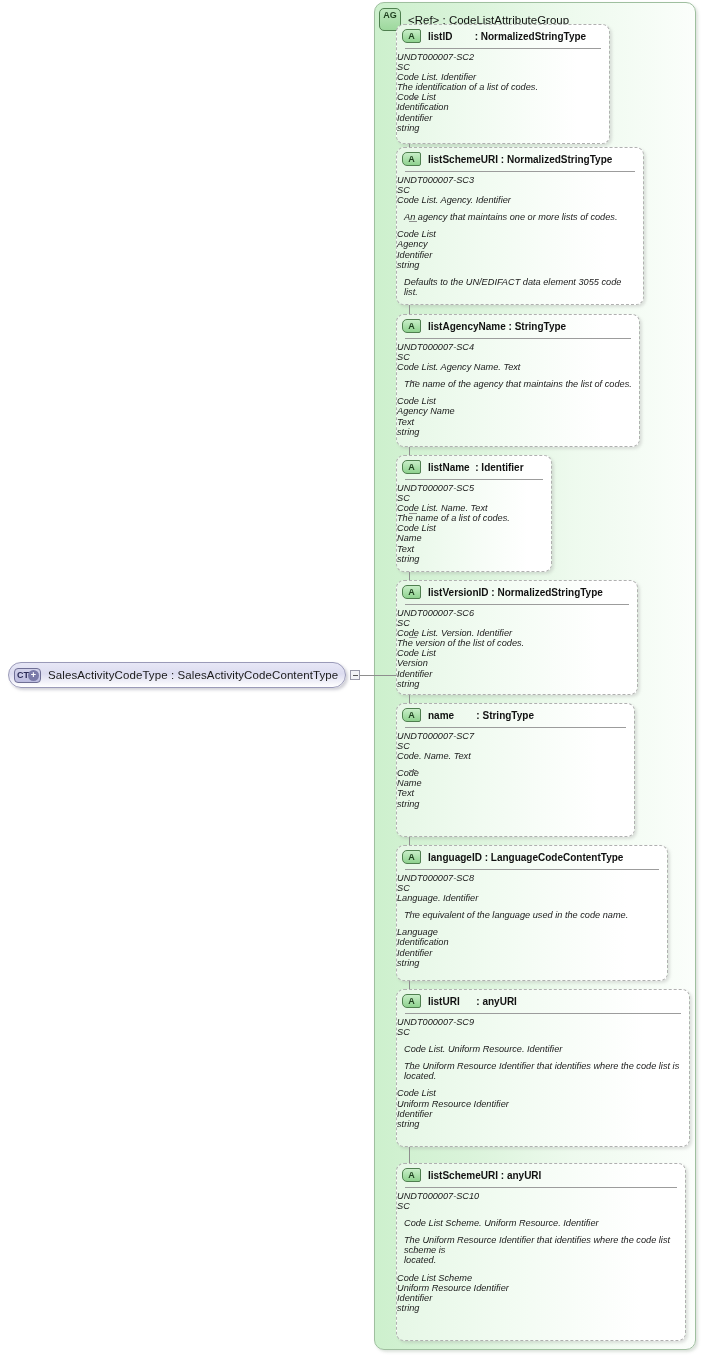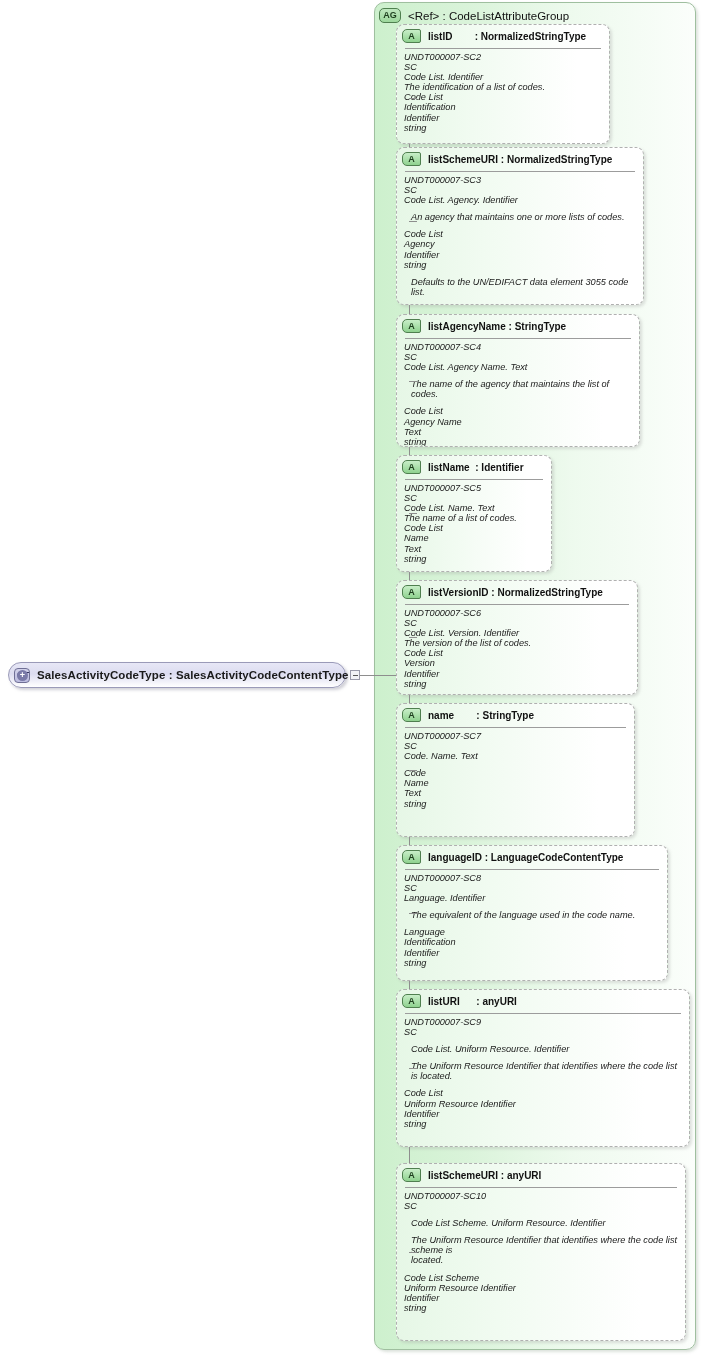--- a/index.html
+++ b/index.html
@@ -64,21 +64,21 @@
     background: #7a7aa8;
     color: #fff;
     font-size: 9px;
     line-height: 11px;
     text-align: center;
     font-weight: bold;
   }
   #root-label {
     margin-left: 7px;
     font-size: 11.5px;
-    font-weight: bold;
+    font-weight: normal;
     color: #1a1a1a;
     letter-spacing: 0.1px;
     white-space: nowrap;
   }
 
   
   #root-collapse {
     position: absolute;
     left: 350px;
     top: 670px;
@@ -124,21 +124,21 @@
 
   #ag-header {
     position: absolute;
     left: 4px;
     top: 5px;
     display: flex;
     align-items: center;
   }
   .ag-badge {
     width: 22px;
-    height: 15px;
+    height: 23px;
     border: 1px solid #4f7f4f;
     border-radius: 5px;
     background: linear-gradient(to bottom,#bfe8bf,#9dd89d);
     color: #1d3d1d;
     font-size: 9px;
     font-weight: bold;
     line-height: 13px;
     text-align: center;
     box-sizing: border-box;
     font-family: "Liberation Sans", sans-serif;
@@ -200,21 +200,21 @@
     font-weight: bold;
     color: #111;
     white-space: pre;
   }
   .attr-rule {
     height: 1px;
     background: #9c9c9c;
     margin: 1px 8px 0 8px;
   }
   .attr-body {
-    padding: 3px 7px 5px 7px;
+    padding: 3px 7px 5px 0;
     font-family: "Liberation Sans", sans-serif;
     font-style: italic;
     font-size: 9.2px;
     line-height: 10.1px;
     color: #1a1a1a;
   }
   .attr-body .ln { white-space: pre-wrap; }
   .attr-body .ln.gap { margin-top: 7px; }
   .attr-body .ln.ind { padding-left: 7px; }
 

